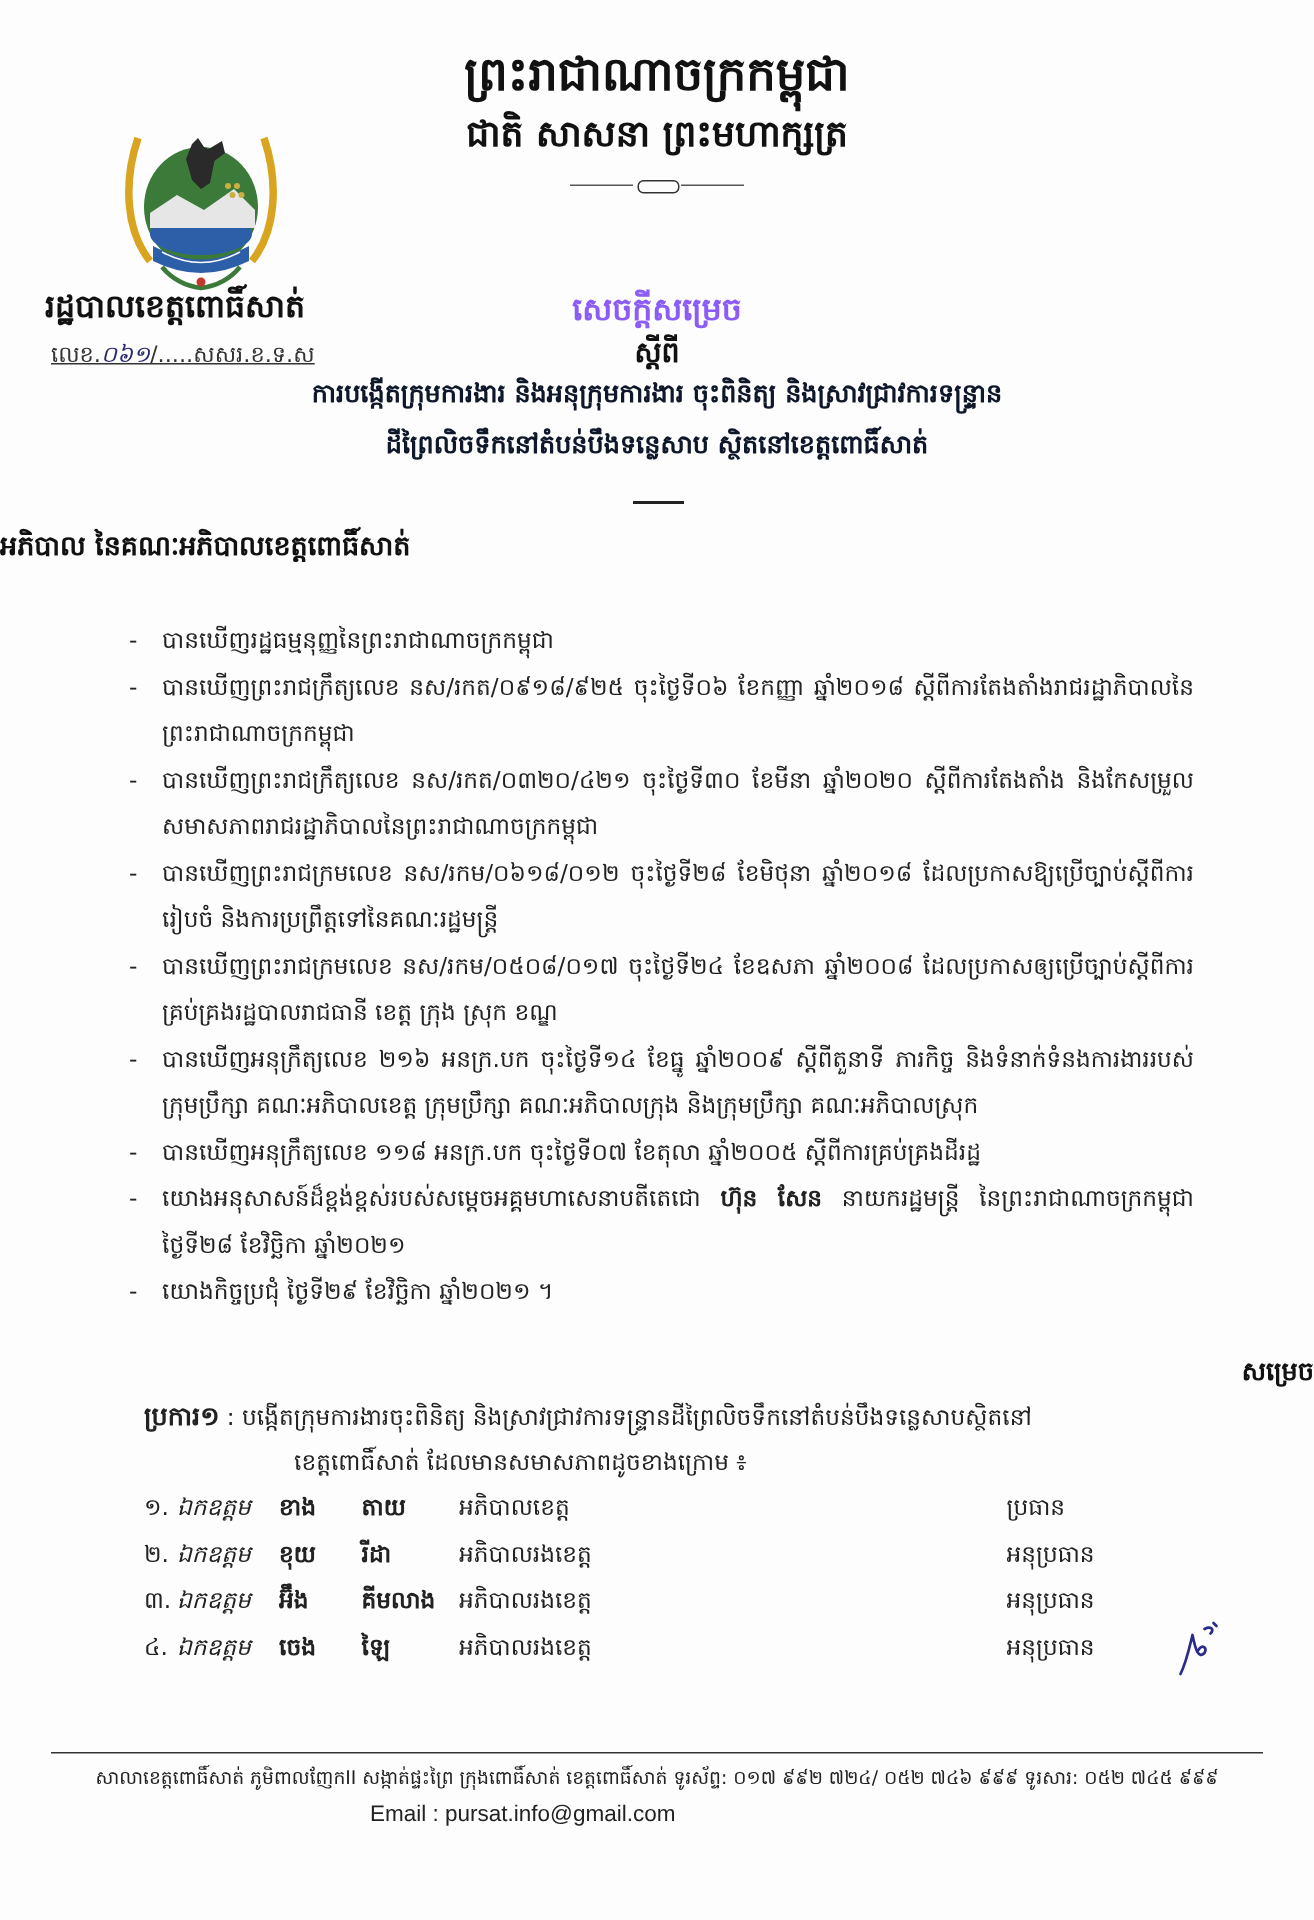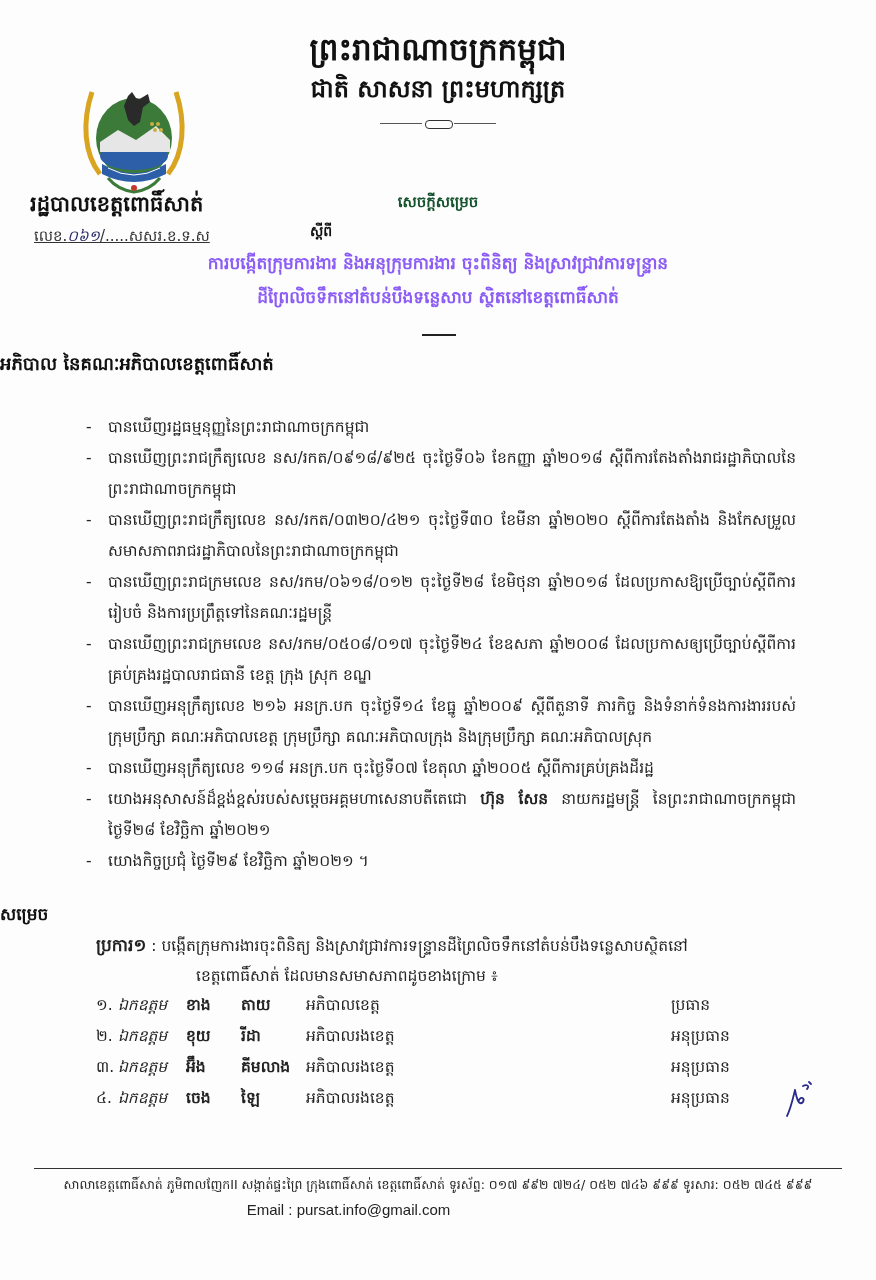--- a/index.html
+++ b/index.html
@@ -15,36 +15,36 @@
   .ornament .line { position: absolute; top: 3px; height: 1px; background: #555; }
   .ornament .mid { position: absolute; left: 45px; top: 0; width: 26px; height: 7px;
                    border: 1px solid #333; border-radius: 4px; }
 
   .logo { position: absolute; left: 78px; top: 82px; width: 112px; height: 112px; }
   .org-name { position: absolute; left: 30px; top: 190px; font-size: 21px; font-weight: bold; color: #111; }
   .ref-no { position: absolute; left: 34px; top: 226px; font-size: 15px; color: #333; text-decoration: underline; }
   .ref-no .hand { font-family: "DejaVu Serif", serif; font-style: italic; color: #2a2a6a; }
 
   .doc-type { position: absolute; top: 192px; left: 310px; width: 256px; text-align: center;
-              font-size: 15px; font-weight: bold; color: #14532d; }
-  .doc-about { position: absolute; top: 222px; left: 310px; width: 256px; 
-               font-size: 14px; font-weight: bold; color: #111; }
+              font-size: 21px; font-weight: bold; color: #8b5cf6; }
+  .doc-about { position: absolute; top: 222px; left: 310px; width: 256px; text-align: center;
+               font-size: 19px; font-weight: bold; color: #111; }
   .subject { position: absolute; top: 246px; left: 100px; width: 676px; text-align: center;
-             font-size: 17px; font-weight: bold; line-height: 34px; color: #8b5cf6; }
+             font-size: 17px; font-weight: bold; line-height: 34px; color: #0f172a; }
   .divider { position: absolute; top: 334px; left: 422px; width: 34px; height: 2px; background: #222; }
   .authority { position: absolute; top: 352px; left: 0; width: 876px; text-align: left;
                font-size: 18px; font-weight: bold; color: #111; }
 
   .considerations { position: absolute; top: 412px; left: 86px; width: 710px; margin: 0; padding: 0;
                     list-style: none; font-size: 15.5px; line-height: 31px; color: #222; }
   .considerations li { position: relative; padding-left: 22px; text-align: justify; }
   .considerations li .dash { position: absolute; left: 0; top: 0; }
   .considerations b { font-weight: bold; }
 
-  .decision-title { position: absolute; top: 903px; left: 0; width: 876px; text-align: left;
+  .decision-title { position: absolute; top: 903px; left: 0; width: 876px; text-align: right;
                     font-size: 17px; font-weight: bold; color: #111; }
   .article { position: absolute; top: 930px; left: 96px; width: 700px; font-size: 15.5px;
              line-height: 30px; color: #222; }
   .article .label { font-weight: bold; font-size: 17px; }
   .article .cont { padding-left: 100px; }
 
   .members { position: absolute; top: 990px; left: 96px; width: 720px; font-size: 15.5px;
              line-height: 31px; color: #222; }
   .member-row { position: relative; height: 31px; }
   .member-row .num { position: absolute; left: 0; }

